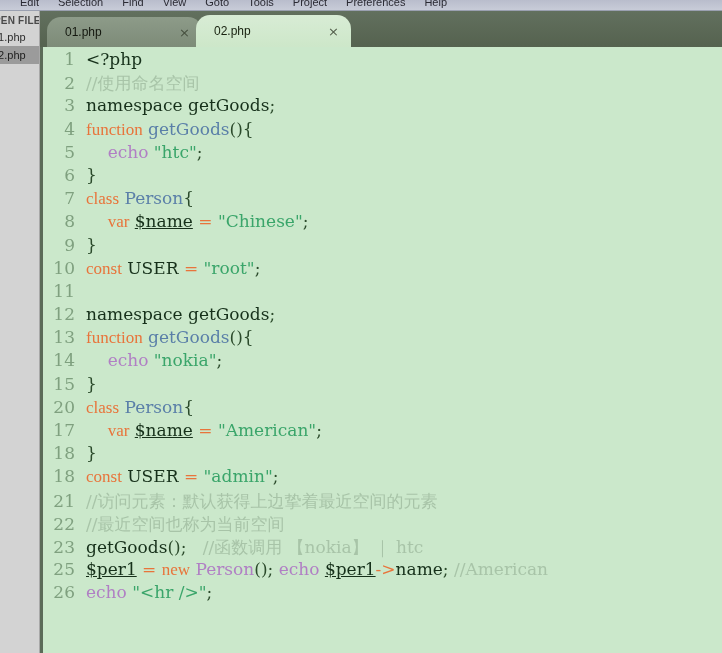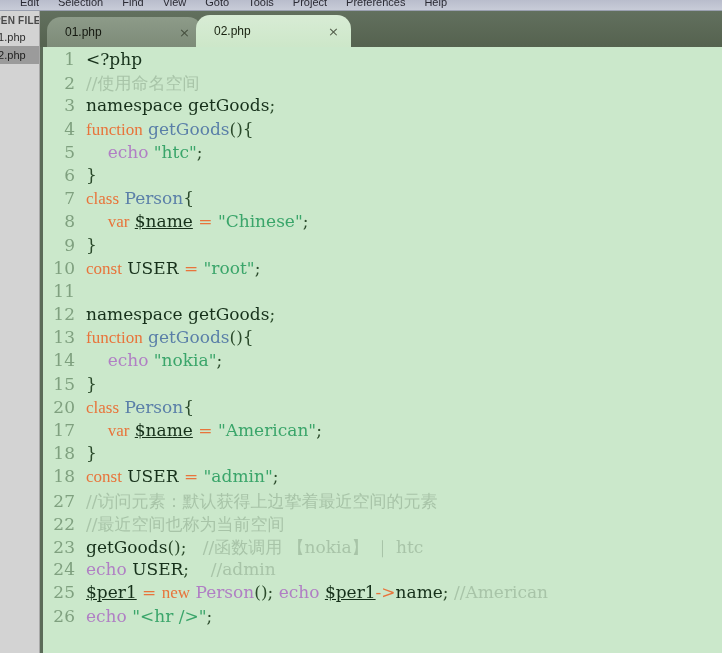--- a/index.html
+++ b/index.html
@@ -255,22 +255,21 @@
         <div class="line"><span class="ln">10</span><span class="src"><span class="t-kw">const</span><span class="t-punct"> </span><span class="t-plain">USER</span><span class="t-punct"> </span><span class="t-op">=</span><span class="t-punct"> </span><span class="t-str">"root"</span><span class="t-punct">;</span></span></div>
         <div class="line"><span class="ln">11</span><span class="src"></span></div>
         <div class="line"><span class="ln">12</span><span class="src"><span class="t-plain">namespace</span><span class="t-punct"> </span><span class="t-plain">getGoods</span><span class="t-punct">;</span></span></div>
         <div class="line"><span class="ln">13</span><span class="src"><span class="t-kw">function</span><span class="t-punct"> </span><span class="t-fn">getGoods</span><span class="t-punct">(</span><span class="t-punct">)</span><span class="t-punct">{</span></span></div>
         <div class="line"><span class="ln">14</span><span class="src"><span class="t-punct"> </span><span class="t-punct"> </span><span class="t-punct"> </span><span class="t-punct"> </span><span class="t-echo">echo</span><span class="t-punct"> </span><span class="t-str">"nokia"</span><span class="t-punct">;</span></span></div>
         <div class="line"><span class="ln">15</span><span class="src"><span class="t-punct">}</span></span></div>
         <div class="line"><span class="ln">20</span><span class="src"><span class="t-kw">class</span><span class="t-punct"> </span><span class="t-fn">Person</span><span class="t-punct">{</span></span></div>
         <div class="line"><span class="ln">17</span><span class="src"><span class="t-punct"> </span><span class="t-punct"> </span><span class="t-punct"> </span><span class="t-punct"> </span><span class="t-kw">var</span><span class="t-punct"> </span><span class="t-var">$name</span><span class="t-punct"> </span><span class="t-op">=</span><span class="t-punct"> </span><span class="t-str">"American"</span><span class="t-punct">;</span></span></div>
         <div class="line"><span class="ln">18</span><span class="src"><span class="t-punct">}</span></span></div>
         <div class="line"><span class="ln">18</span><span class="src"><span class="t-kw">const</span><span class="t-punct"> </span><span class="t-plain">USER</span><span class="t-punct"> </span><span class="t-op">=</span><span class="t-punct"> </span><span class="t-str">"admin"</span><span class="t-punct">;</span></span></div>
-        <div class="line"><span class="ln">27</span><span class="src"><span class="t-cmt">//访问元素：默认获得上边挚着最近空间的元素</span></span></div>
+        <div class="line"><span class="ln">21</span><span class="src"><span class="t-cmt">//访问元素：默认获得上边挚着最近空间的元素</span></span></div>
         <div class="line"><span class="ln">22</span><span class="src"><span class="t-cmt">//最近空间也称为当前空间</span></span></div>
         <div class="line"><span class="ln">23</span><span class="src"><span class="t-plain">getGoods</span><span class="t-punct">(</span><span class="t-punct">)</span><span class="t-punct">;</span><span class="t-punct"> </span><span class="t-punct"> </span><span class="t-punct"> </span><span class="t-cmt">//函数调用 【nokia】 ｜ htc</span></span></div>
-        <div class="line"><span class="ln">24</span><span class="src"><span class="t-echo">echo</span><span class="t-punct"> </span><span class="t-plain">USER</span><span class="t-punct">;</span><span class="t-punct"> </span><span class="t-punct"> </span><span class="t-punct"> </span><span class="t-punct"> </span><span class="t-cmt">//admin</span></span></div>
         <div class="line"><span class="ln">25</span><span class="src"><span class="t-var">$per1</span><span class="t-punct"> </span><span class="t-op">=</span><span class="t-punct"> </span><span class="t-kw">new</span><span class="t-punct"> </span><span class="t-cls">Person</span><span class="t-punct">(</span><span class="t-punct">)</span><span class="t-punct">;</span><span class="t-punct"> </span><span class="t-echo">echo</span><span class="t-punct"> </span><span class="t-var">$per1</span><span class="t-op">-&gt;</span><span class="t-plain">name</span><span class="t-punct">;</span><span class="t-punct"> </span><span class="t-cmt">//American</span></span></div>
         <div class="line"><span class="ln">26</span><span class="src"><span class="t-echo">echo</span><span class="t-punct"> </span><span class="t-str">"&lt;hr /&gt;"</span><span class="t-punct">;</span></span></div>
       </div>
   </div>
 
 </div>
 
 </body></html>

